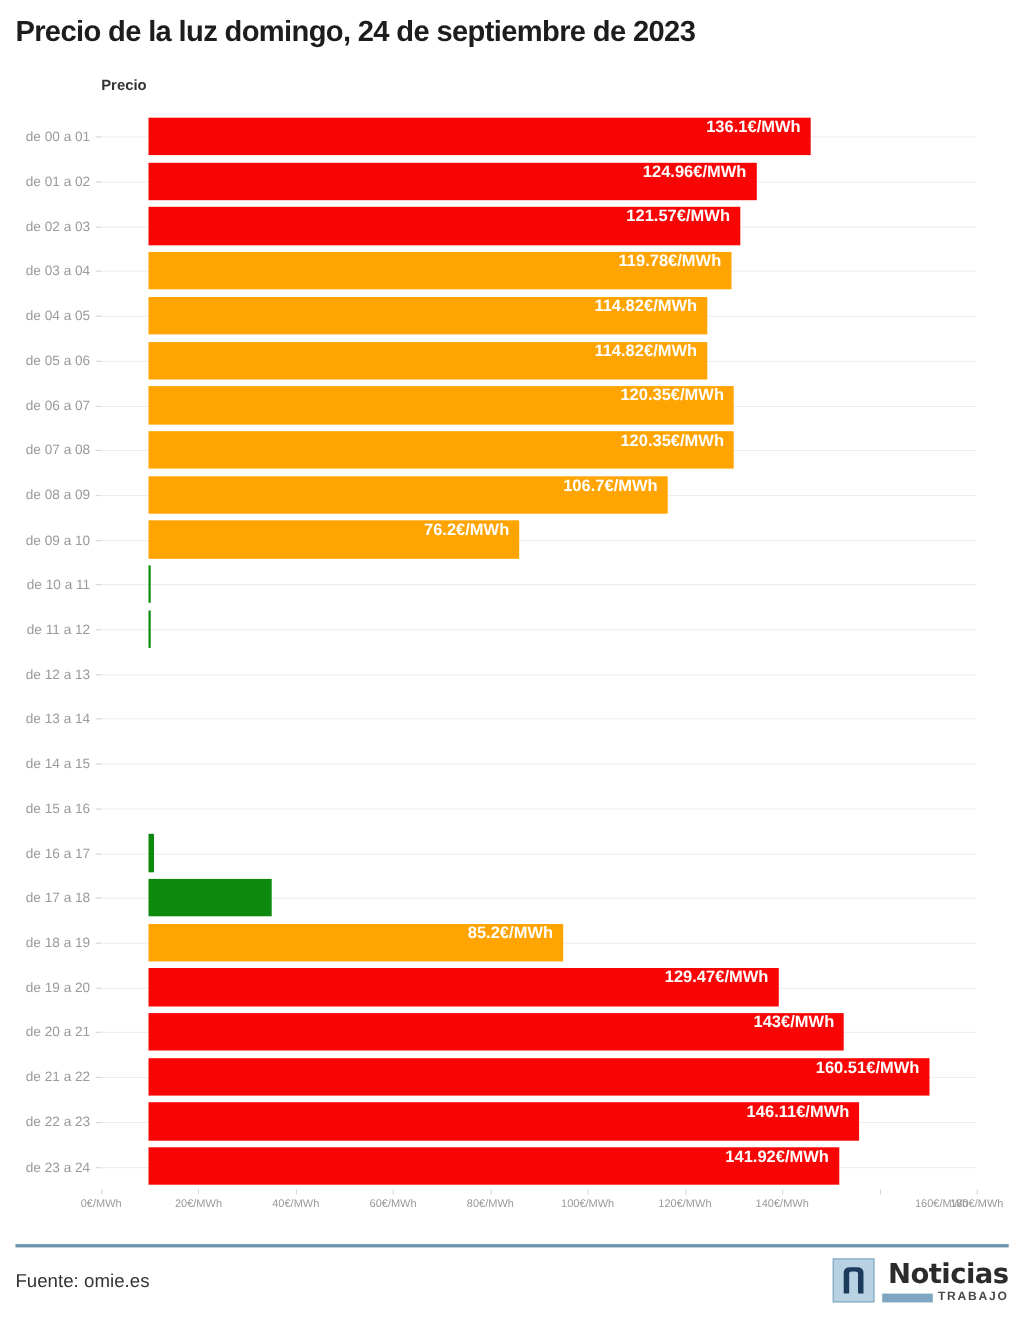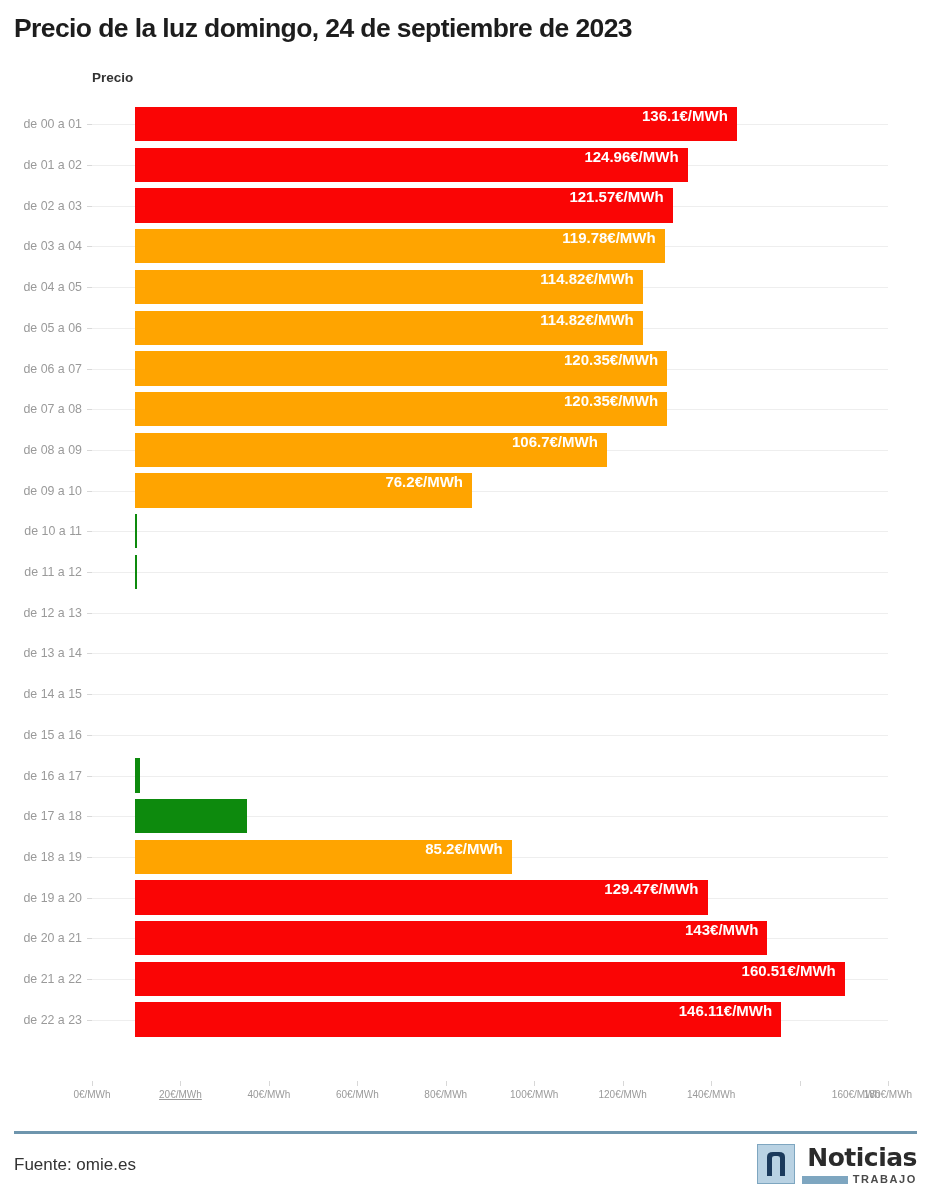--- a/index.html
+++ b/index.html
@@ -392,28 +392,36 @@
           </div>
         </div>
         <div class="row">
           <div class="hline"></div>
           <div class="tick"></div>
           <div class="rowlabel">de 22 a 23</div>
           <div class="bar" title="de 22 a 23: 146.11 €/MWh" style="width: 646.131px; background: rgb(250, 5, 5);">
             <span class="val">146.11€/MWh</span>
           </div>
         </div>
+        <div class="row">
+          <div class="hline"></div>
+          <div class="tick"></div>
+          <div class="rowlabel">de 23 a 24</div>
+          <div class="bar" title="de 23 a 24: 141.92 €/MWh" style="width: 627.602px; background: rgb(250, 5, 5);">
+            <span class="val">141.92€/MWh</span>
+          </div>
+        </div>
       </div>
   </div>
 
   <div id="xaxis">
       <div class="xtick" style="left: 0px;"></div>
       <div class="xlabel" style="left: 0px;">0€/MWh</div>
       <div class="xtick" style="left: 88.4444px;"></div>
-      <div class="xlabel" style="left: 88.4444px; text-decoration: underline;">20€/MWh</div>
+      <div class="xlabel" style="left: 88.4444px;">20€/MWh</div>
       <div class="xtick" style="left: 176.889px;"></div>
       <div class="xlabel" style="left: 176.889px;">40€/MWh</div>
       <div class="xtick" style="left: 265.333px;"></div>
       <div class="xlabel" style="left: 265.333px;">60€/MWh</div>
       <div class="xtick" style="left: 353.778px;"></div>
       <div class="xlabel" style="left: 353.778px;">80€/MWh</div>
       <div class="xtick" style="left: 442.222px;"></div>
       <div class="xlabel" style="left: 442.222px;">100€/MWh</div>
       <div class="xtick" style="left: 530.667px;"></div>
       <div class="xlabel" style="left: 530.667px;">120€/MWh</div>

